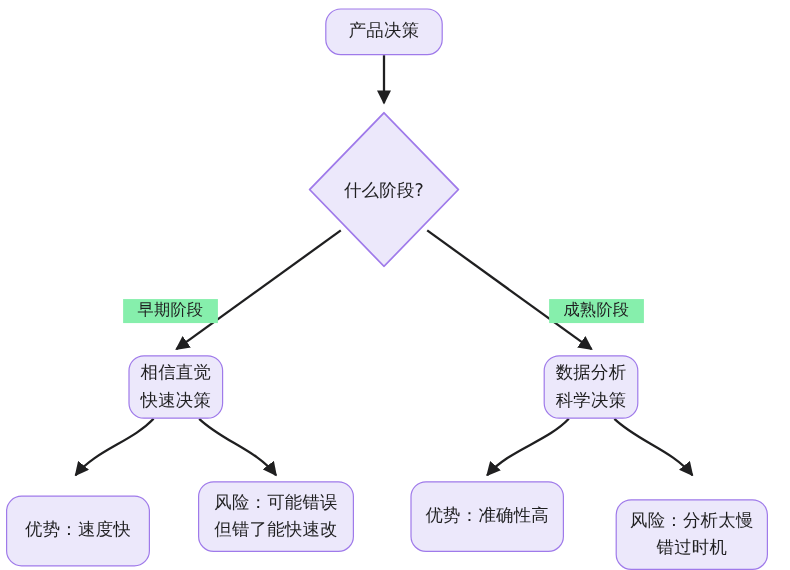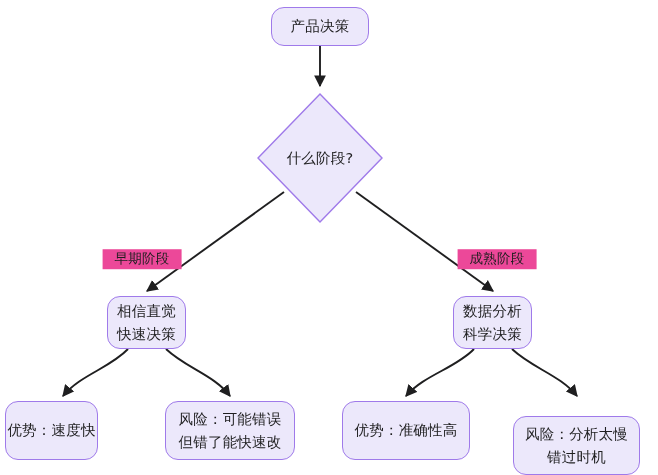--- a/index.html
+++ b/index.html
@@ -57,21 +57,21 @@
   .diamond-label {
     position: relative;
     z-index: 2;
     color: #1f1f20;
     font-size: 14.5px;
     white-space: nowrap;
     letter-spacing: 0.2px;
   }
   .edge-label {
     position: absolute;
-    background: #ec4899;
+    background: #86efac;
     color: #1f1f20;
     font-size: 13.5px;
     line-height: 1.3;
     padding: 1px 12px;
     white-space: nowrap;
     transform: translate(-50%, -50%);
     letter-spacing: 0.2px;
   }
 </style>
 </head>
@@ -116,21 +116,21 @@
 <div class="node" style="left:107px; top:296px; width:79px; height:53px;">
   <span class="line">相信直觉</span>
   <span class="line">快速决策</span>
 </div>
 
 <div class="node" style="left:453px; top:296px; width:79px; height:53px;">
   <span class="line">数据分析</span>
   <span class="line">科学决策</span>
 </div>
 
-<div class="node" style="left:5px; top:401px; width:93px; height:59px;">
+<div class="node" style="left:5px; top:413px; width:120px; height:59px;">
   <span class="line">优势：速度快</span>
 </div>
 
 <div class="node" style="left:165px; top:401px; width:130px; height:59px;">
   <span class="line">风险：可能错误</span>
   <span class="line">但错了能快速改</span>
 </div>
 
 <div class="node" style="left:342px; top:401px; width:128px; height:59px;">
   <span class="line">优势：准确性高</span>

